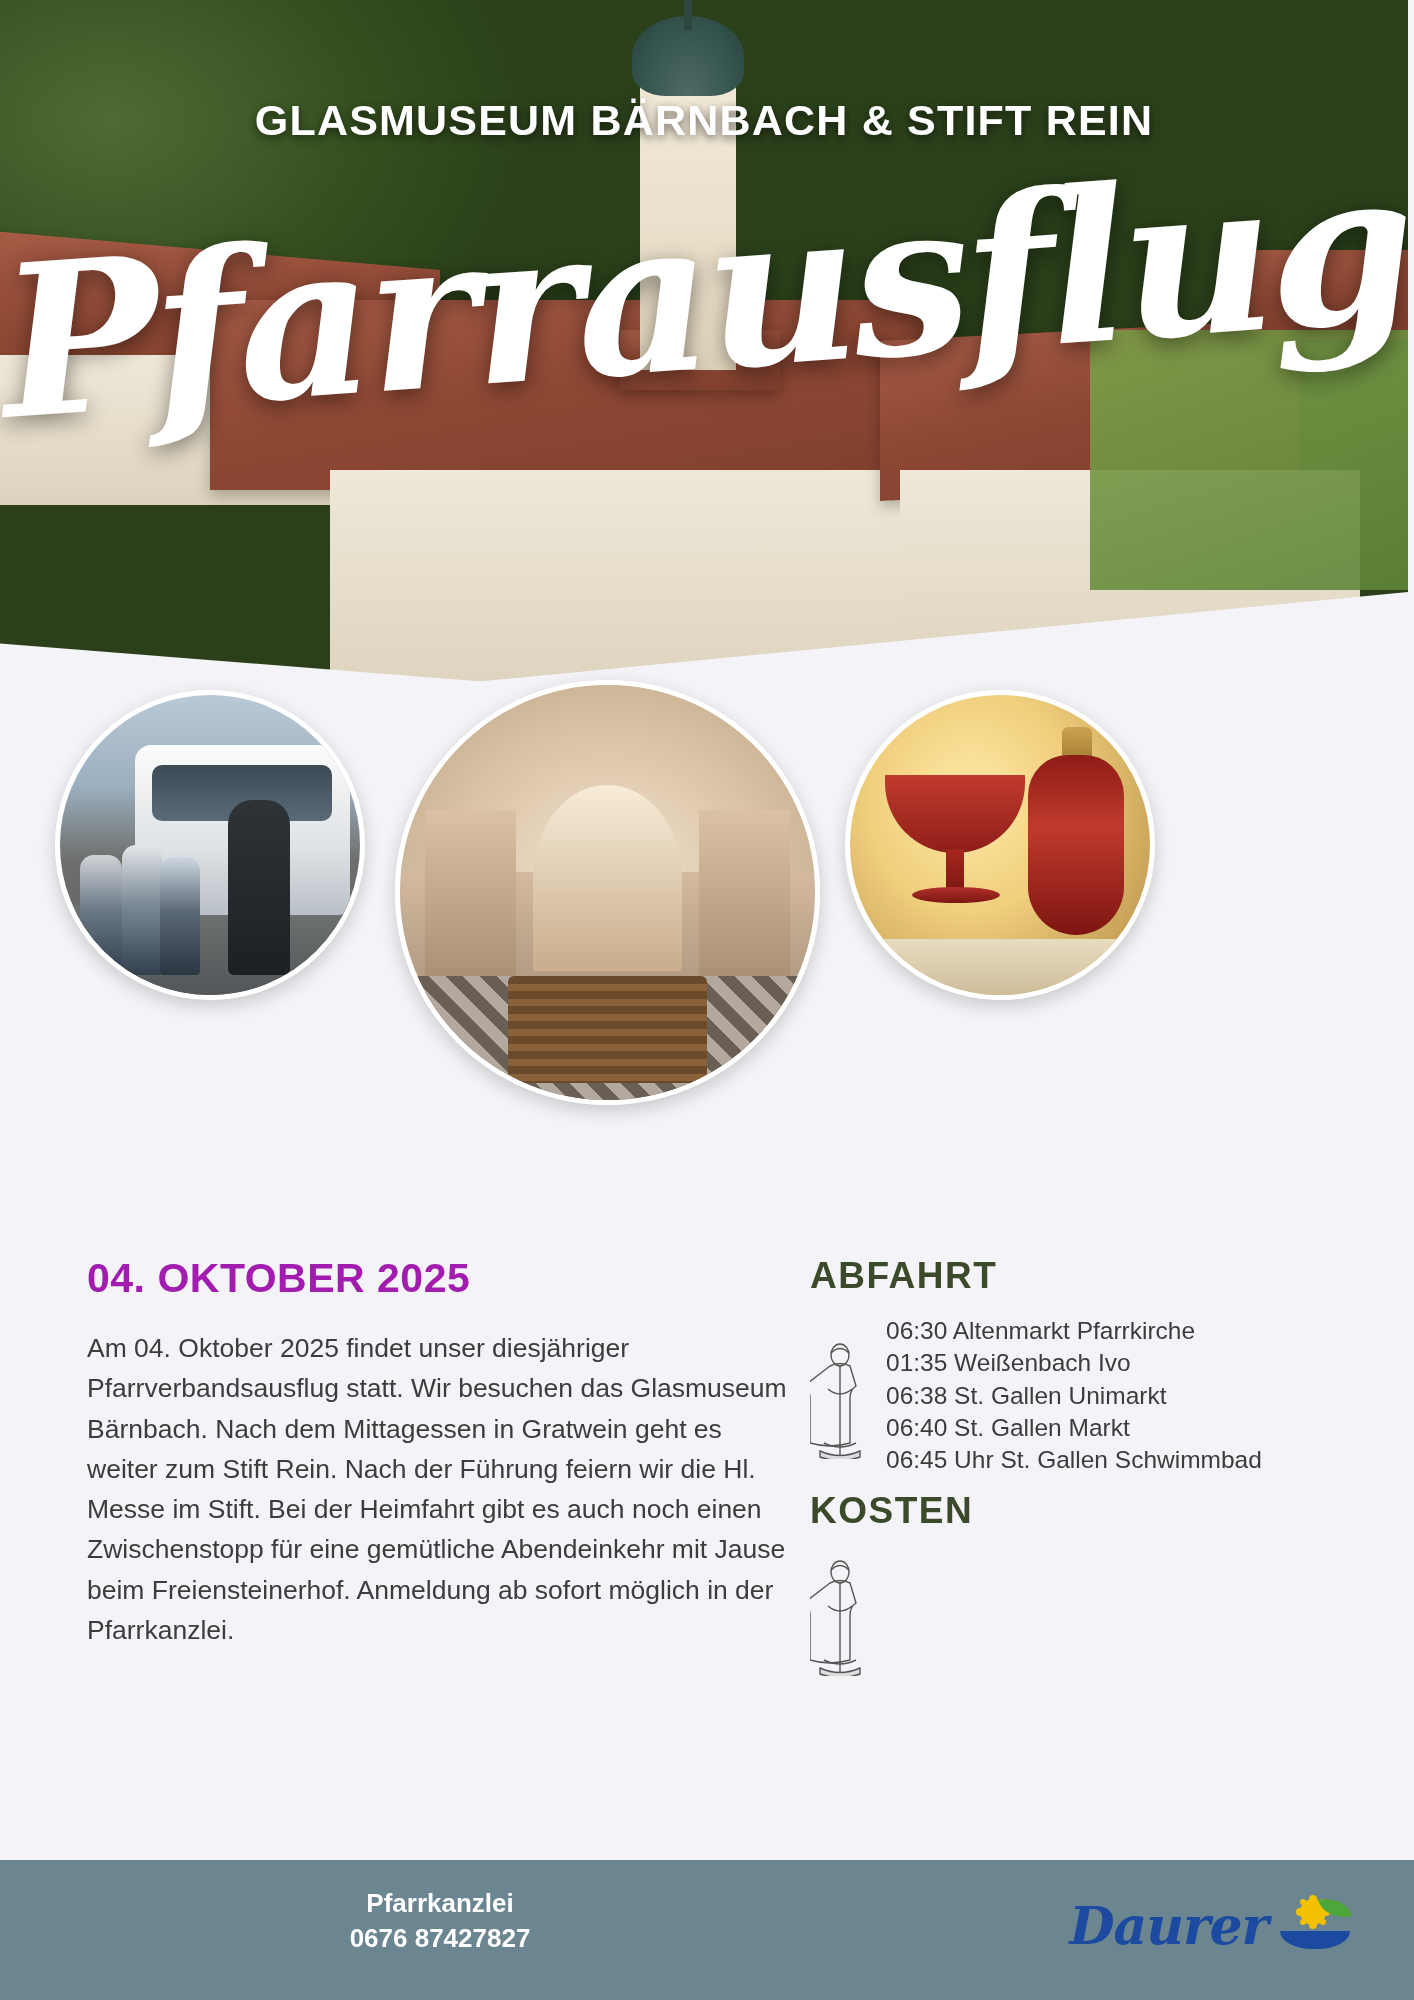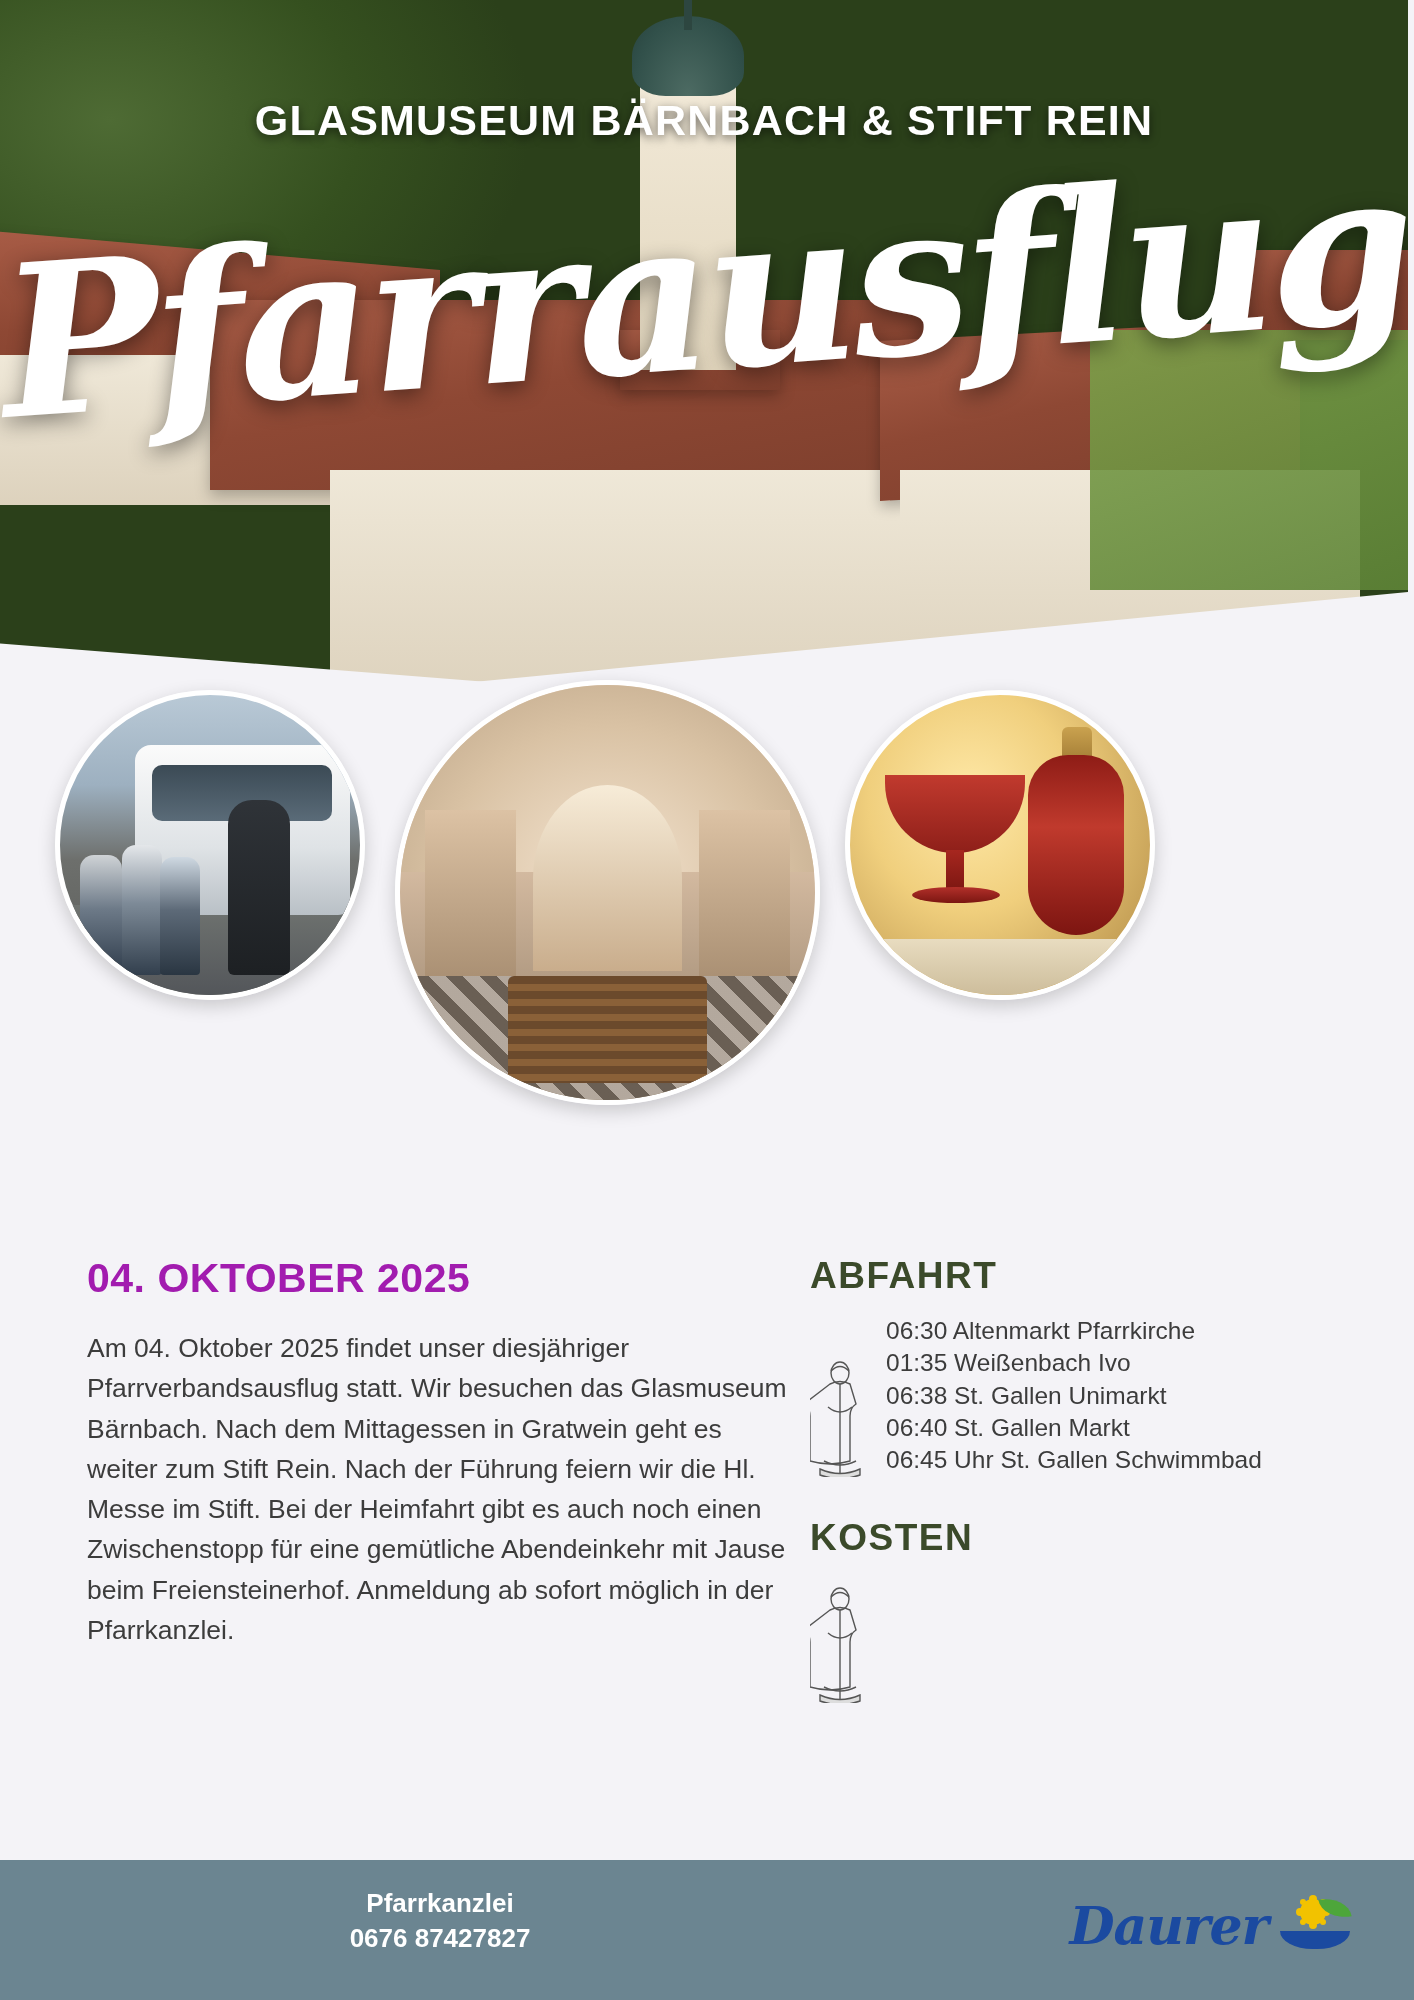--- a/index.html
+++ b/index.html
@@ -268,35 +268,35 @@
   }
   .sec-heading {
     color: #3b4a2a;
     font-size: 37px;
     font-weight: bold;
     letter-spacing: 1.5px;
     margin: 0 0 18px 0;
   }
   .row-with-icon {
     display: flex;
-    align-items: flex-end;
+    align-items: center;
     gap: 16px;
   }
   .monk-icon {
     width: 60px;
     flex: 0 0 60px;
     display: block;
     margin-top: 6px;
   }
   .times {
     color: #3c3c3c;
     font-size: 24.5px;
     line-height: 1.32;
   }
-  .kosten-wrap { margin-top: 40px; }
+  .kosten-wrap { margin-top: 13px; }
   .kosten-text {
     color: #3c3c3c;
     font-size: 24.5px;
     line-height: 1.35;
     padding-top: 6px;
   }
 
   
   .footer {
     position: absolute;

